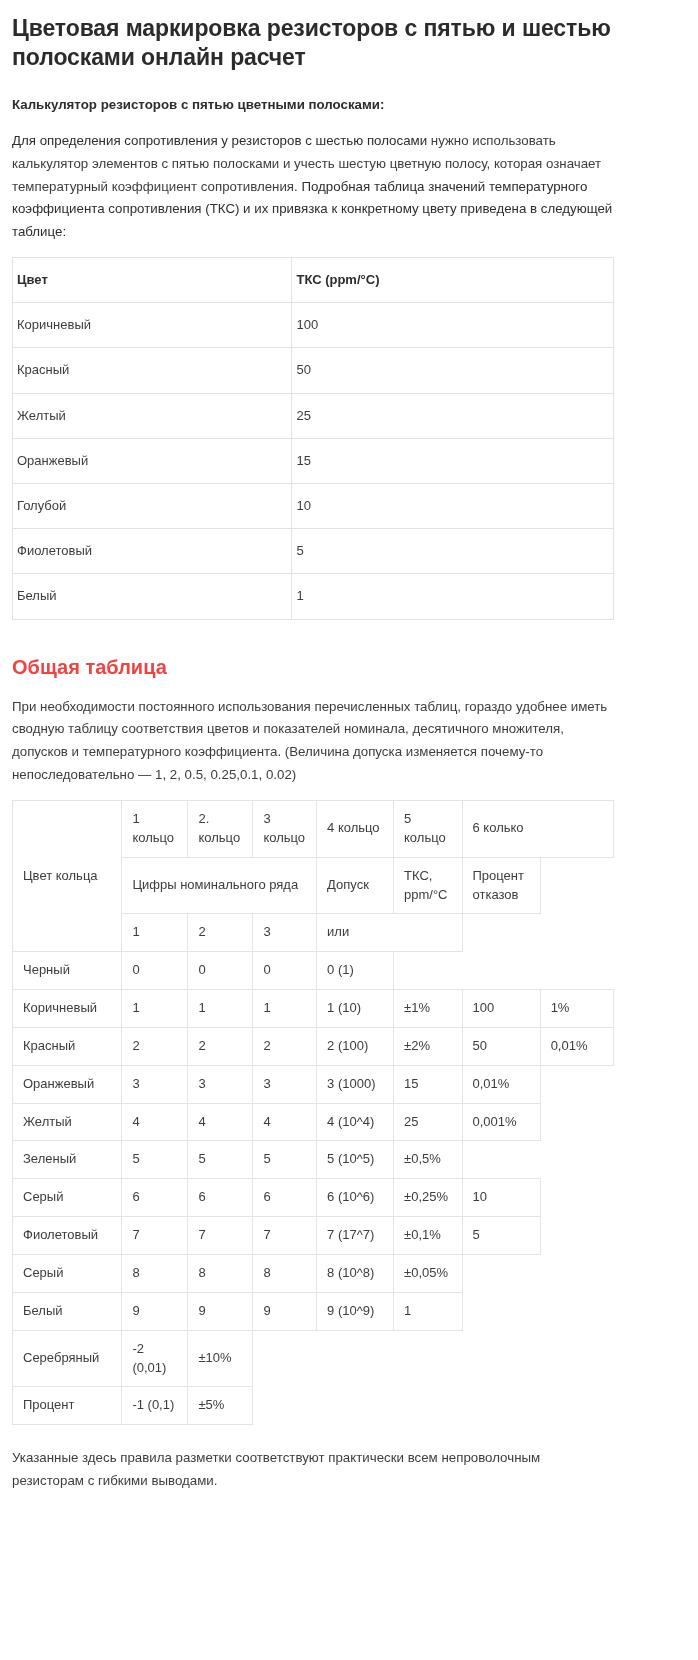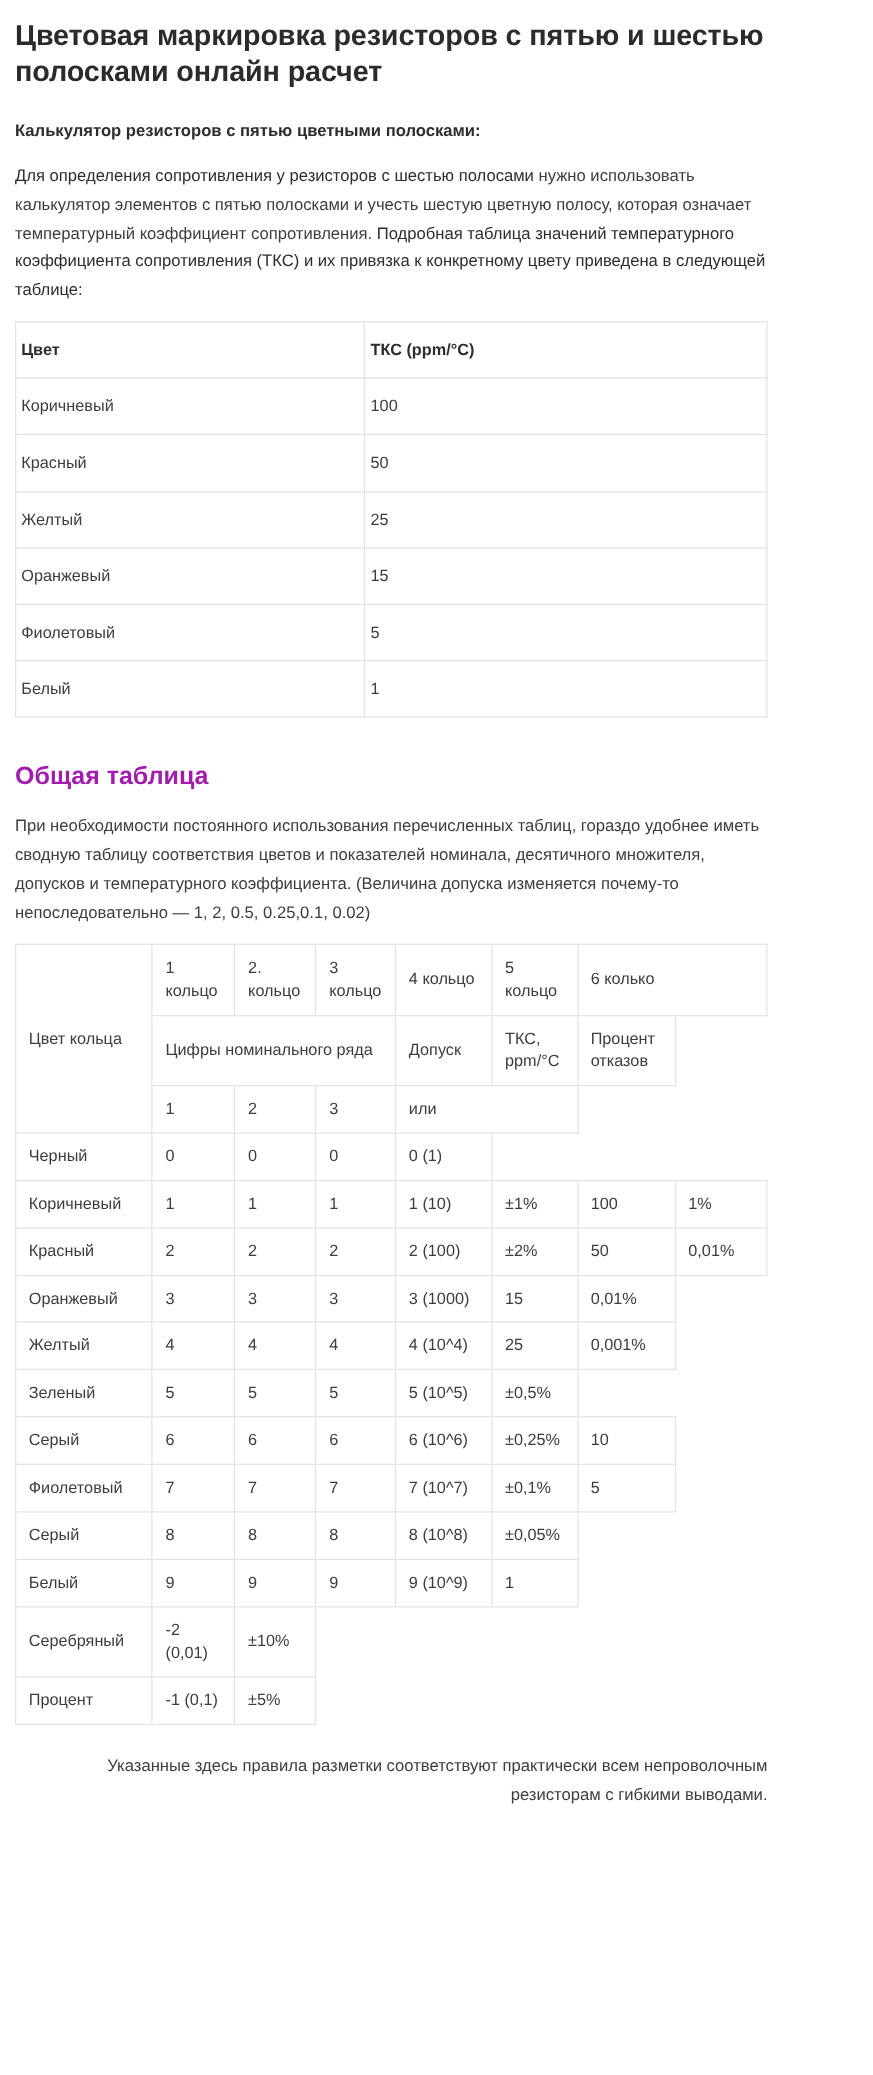--- a/index.html
+++ b/index.html
@@ -24,21 +24,21 @@
     line-height: 1.26;
     font-weight: bold;
     color: #2b2b2b;
     margin: 0 0 22px 0;
     letter-spacing: -0.1px;
   }
   h2.section-title {
     font-size: 20px;
     line-height: 1.3;
     font-weight: bold;
-    color: #a21caf;
+    color: #ef4444;
     margin: 34px 0 16px 0;
   }
   p.para {
     font-size: 13.3px;
     line-height: 1.72;
     margin: 0 0 13px 0;
     color: #3d3d3d;
   }
   p.lead {
     font-weight: bold;
@@ -95,21 +95,20 @@
   table.summary-table col.s5 { width: 12.8%; }
   table.summary-table col.s6 { width: 11.4%; }
   table.summary-table col.s7 { width: 13.0%; }
   table.summary-table col.s8 { width: 12.2%; }
 
   p.footnote {
     font-size: 13.3px;
     line-height: 1.72;
     margin: 22px 0 12px 0;
     color: #3d3d3d;
-    text-align: right;
   }
 </style>
 </head>
 <body>
 
 <div class="page">
 
   <h1 class="page-title">Цветовая маркировка резисторов с пятью и шестью полосками онлайн расчет</h1>
 
   <p class="para lead">Калькулятор резисторов с пятью цветными полосками:</p>
@@ -138,20 +137,24 @@
           <td>Красный</td>
           <td>50</td>
         </tr>
         <tr>
           <td>Желтый</td>
           <td>25</td>
         </tr>
         <tr>
           <td>Оранжевый</td>
           <td>15</td>
+        </tr>
+        <tr>
+          <td>Голубой</td>
+          <td>10</td>
         </tr>
         <tr>
           <td>Фиолетовый</td>
           <td>5</td>
         </tr>
         <tr>
           <td>Белый</td>
           <td>1</td>
         </tr>
       </tbody>
@@ -262,21 +265,21 @@
           <td>6 (10^6)</td>
           <td>±0,25%</td>
           <td>10</td>
           <td class="blank" colspan="1"></td>
         </tr>
         <tr>
           <td>Фиолетовый</td>
           <td>7</td>
           <td>7</td>
           <td>7</td>
-          <td>7 (10^7)</td>
+          <td>7 (17^7)</td>
           <td>±0,1%</td>
           <td>5</td>
           <td class="blank" colspan="1"></td>
         </tr>
         <tr>
           <td>Серый</td>
           <td>8</td>
           <td>8</td>
           <td>8</td>
           <td>8 (10^8)</td>

